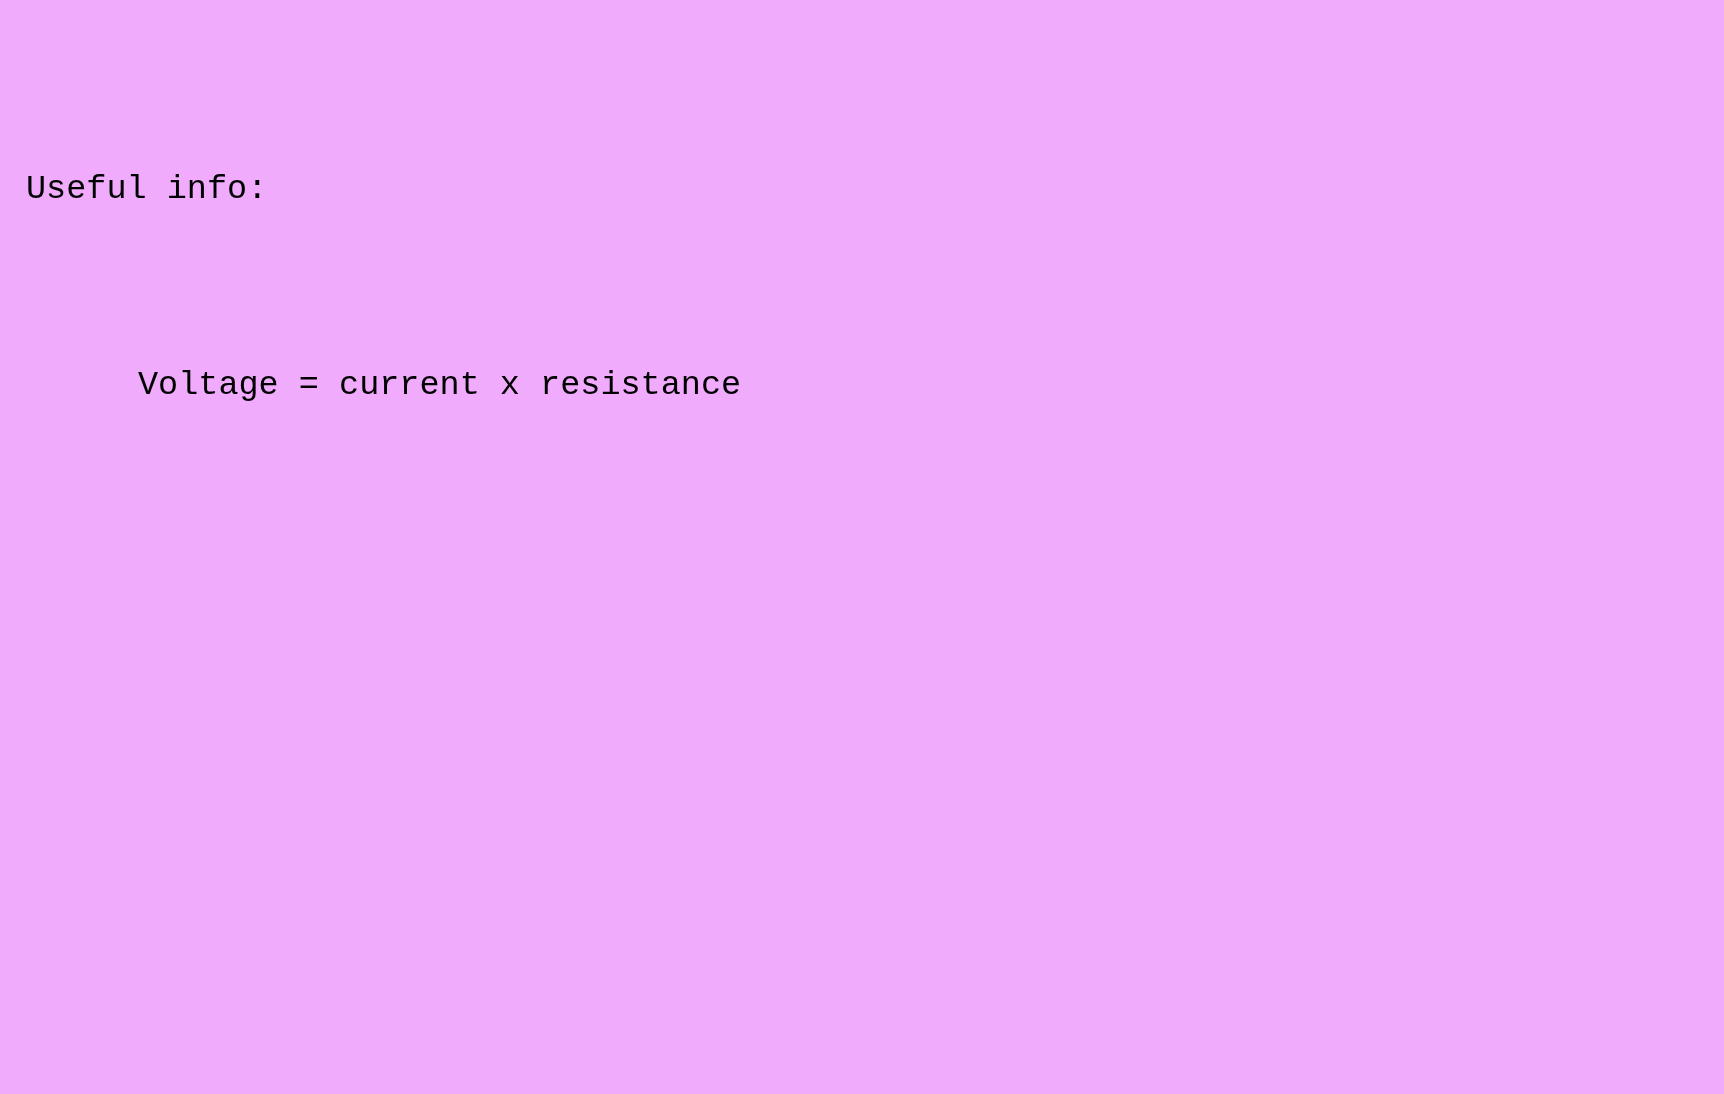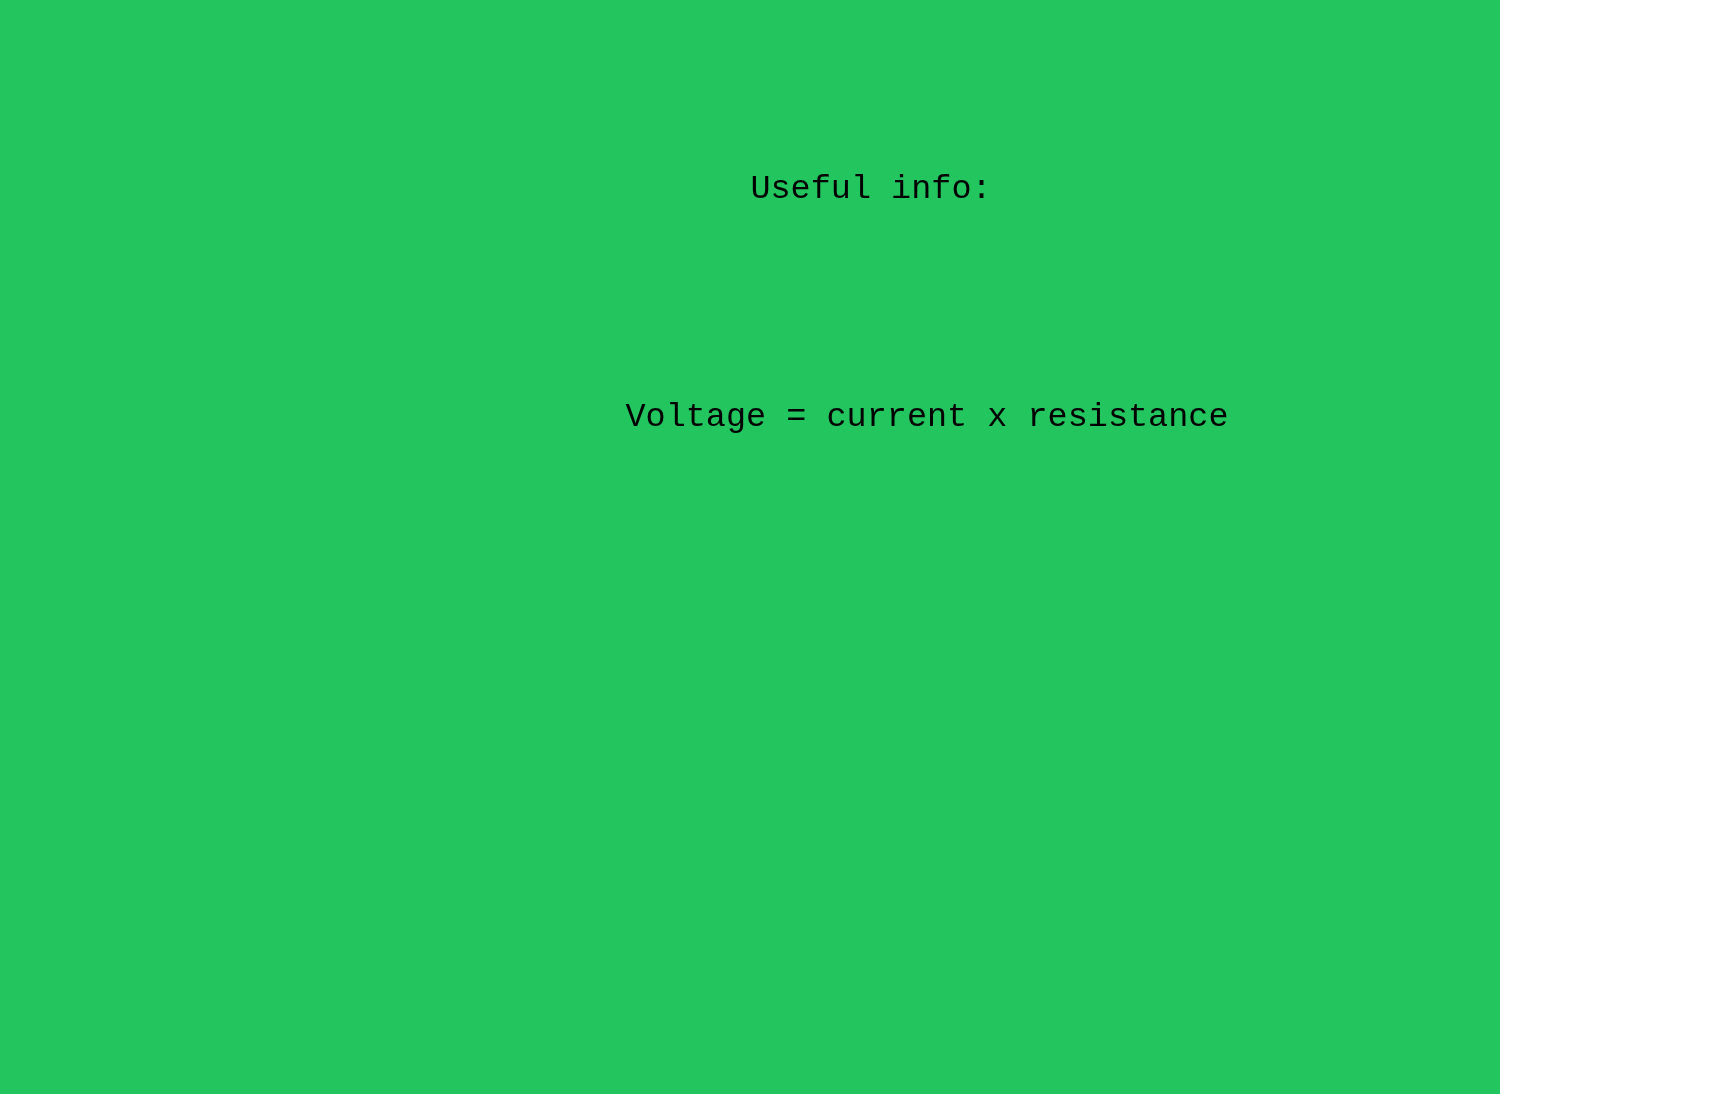--- a/index.html
+++ b/index.html
@@ -9,42 +9,40 @@
   }
   body {
     width: 1724px;
     height: 1094px;
     overflow: hidden;
     font-family: "Liberation Mono", "DejaVu Sans Mono", monospace;
     color: #000000;
   }
   #page {
     position: relative;
-    width: 1500px;
+    width: 1724px;
     height: 1094px;
-    background: #22c55e;
-    text-align: center;
+    background: #f0abfc;
   }
   .doc {
     position: absolute;
     left: 26px;
     top: 18px;
     width: 1690px;
     font-size: 33.5px;
     line-height: 49px;
     letter-spacing: 0px;
     white-space: pre;
   }
   .line {
     white-space: pre;
     font-family: "Liberation Mono", "DejaVu Sans Mono", monospace;
   }
   .indent {
     padding-left: 112px;
-    margin-top: 32px;
   }
   .gap {
     height: 26px;
   }
 </style>
 </head>
 <body>
 
 <div id="page">
   <div class="doc">

